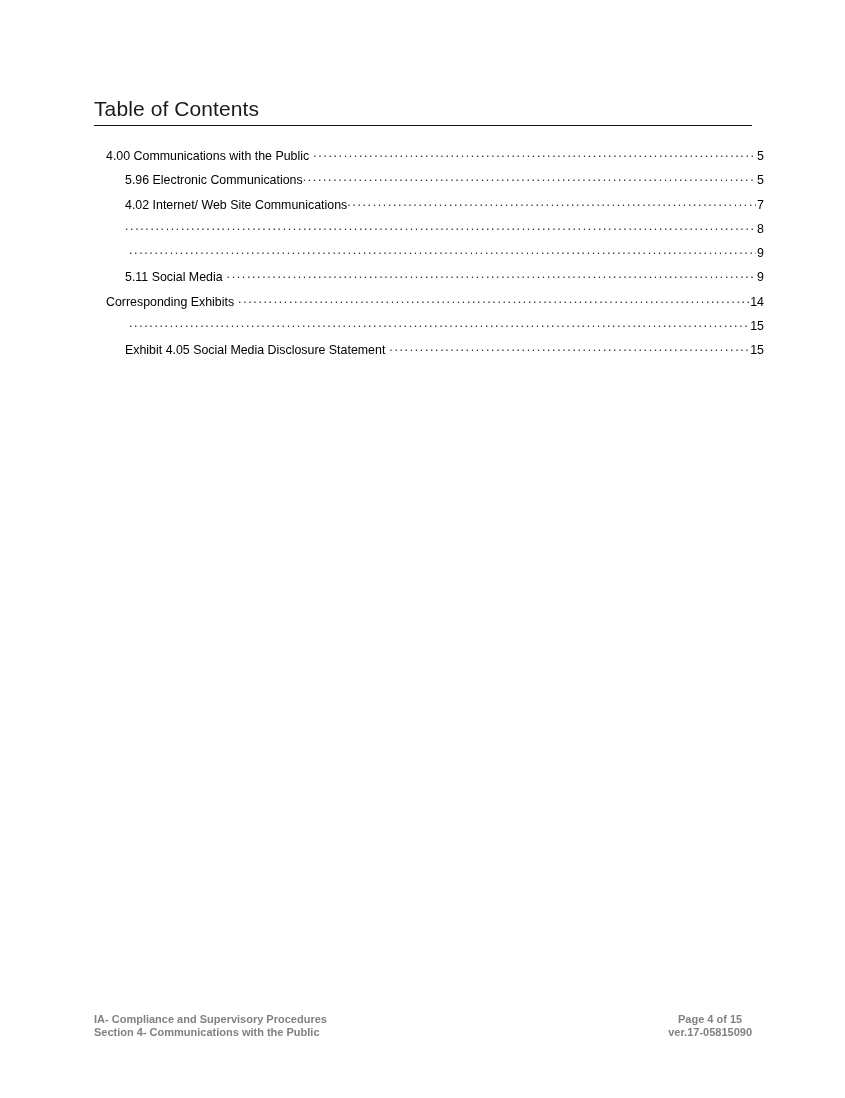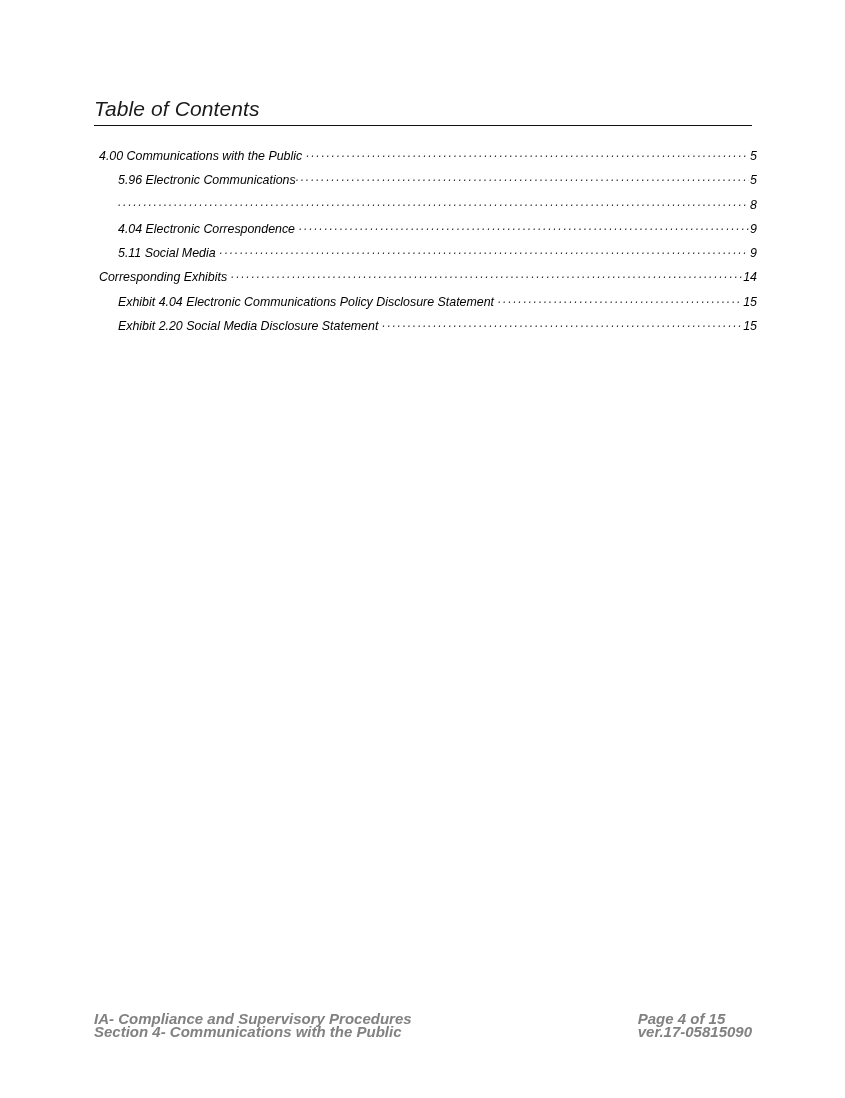--- a/index.html
+++ b/index.html
@@ -14,21 +14,20 @@
     font-family: "Liberation Sans", sans-serif;
     -webkit-font-smoothing: antialiased;
   }
 
   .page {
     position: absolute;
     inset: 0;
     width: 845px;
     height: 1098px;
     background: #ffffff;
-    font-style: italic;
   }
 
   
   .toc-heading-wrap {
     position: absolute;
     left: 94px;
     top: 96px;
     width: 658px;
   }
   .toc-heading {
@@ -42,21 +41,21 @@
   .toc-rule {
     margin-top: 3px;
     border-top: 1.3px solid #111111;
     width: 658px;
     height: 0;
   }
 
   
   .toc-list {
     position: absolute;
-    left: 99px;
+    left: 106px;
     top: 144px;
     width: 658px;
   }
   .toc-entry {
     display: flex;
     align-items: baseline;
     height: 24.3px;
     font-size: 12.4px;
     color: #000000;
     line-height: 24.3px;
@@ -106,28 +105,28 @@
   .footer {
     position: absolute;
     left: 94px;
     top: 1013px;
     width: 658px;
     display: flex;
     justify-content: space-between;
     align-items: flex-start;
   }
   .footer-col {
-    font-size: 15px;
+    font-size: 11px;
     font-weight: bold;
     color: #818181;
     line-height: 12.6px;
     white-space: nowrap;
   }
   .footer-col.right {
-    text-align: left;
+    text-align: center;
   }
   .footer-line {
     display: block;
   }
 </style>
 </head>
 <body>
 
 <div class="page">
 
@@ -143,50 +142,54 @@
         <span class="leader"></span>
         <span class="page-no">5</span>
       </div>
       <div class="toc-entry level-2 no-gap">
         <span class="entry-label">5.96 Electronic Communications</span>
         <span class="gap"></span>
         <span class="leader"></span>
         <span class="page-no">5</span>
       </div>
       <div class="toc-entry level-2 no-gap">
+        <span class="entry-label">4.02 Internet/ Web Site Communications</span>
+        <span class="gap"></span>
+        <span class="leader"></span>
+        <span class="page-no">7</span>
+      </div>
+      <div class="toc-entry level-2 no-gap">
         <span class="gap"></span>
         <span class="leader"></span>
         <span class="page-no">8</span>
       </div>
       <div class="toc-entry level-2">
-        <span class="entry-label">4.04 Electronic Correspondence</span>
         <span class="gap"></span>
         <span class="leader"></span>
         <span class="page-no">9</span>
       </div>
       <div class="toc-entry level-2">
         <span class="entry-label">5.11 Social Media</span>
         <span class="gap"></span>
         <span class="leader"></span>
         <span class="page-no">9</span>
       </div>
       <div class="toc-entry level-1">
         <span class="entry-label">Corresponding Exhibits</span>
         <span class="gap"></span>
         <span class="leader"></span>
         <span class="page-no">14</span>
       </div>
       <div class="toc-entry level-2">
-        <span class="entry-label">Exhibit 4.04 Electronic Communications Policy Disclosure Statement</span>
         <span class="gap"></span>
         <span class="leader"></span>
         <span class="page-no">15</span>
       </div>
       <div class="toc-entry level-2">
-        <span class="entry-label">Exhibit 2.20 Social Media Disclosure Statement</span>
+        <span class="entry-label">Exhibit 4.05 Social Media Disclosure Statement</span>
         <span class="gap"></span>
         <span class="leader"></span>
         <span class="page-no">15</span>
       </div>
     </div>
 
   <div class="footer">
     <div class="footer-col left">
       <span class="footer-line">IA- Compliance and Supervisory Procedures</span>
       <span class="footer-line">Section 4- Communications with the Public</span>

